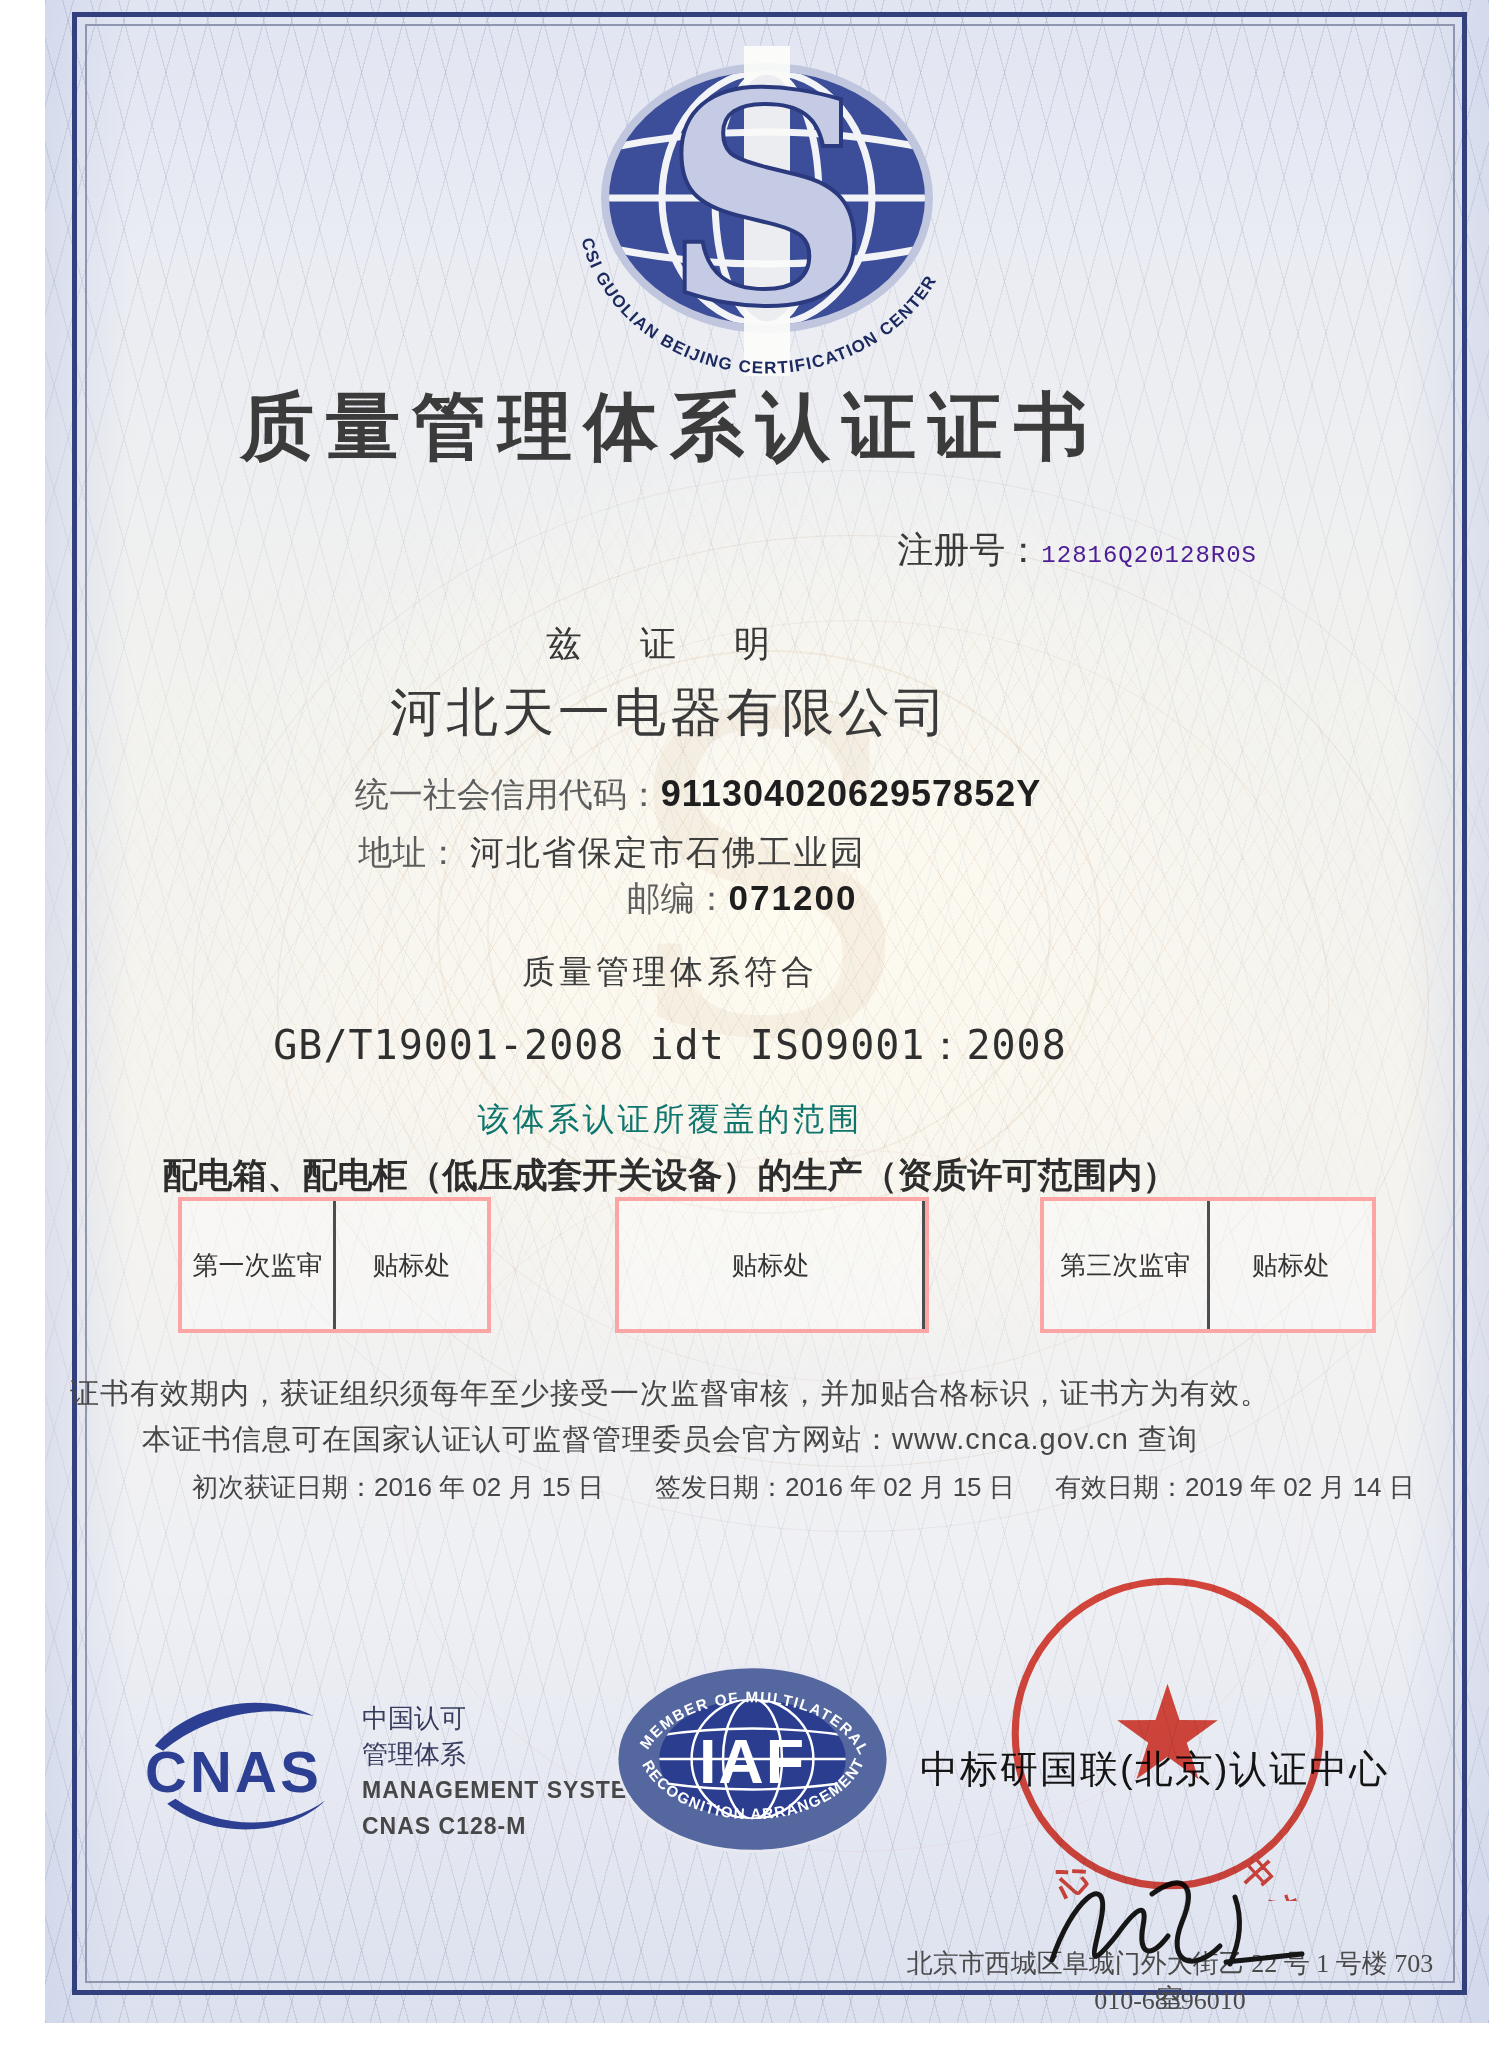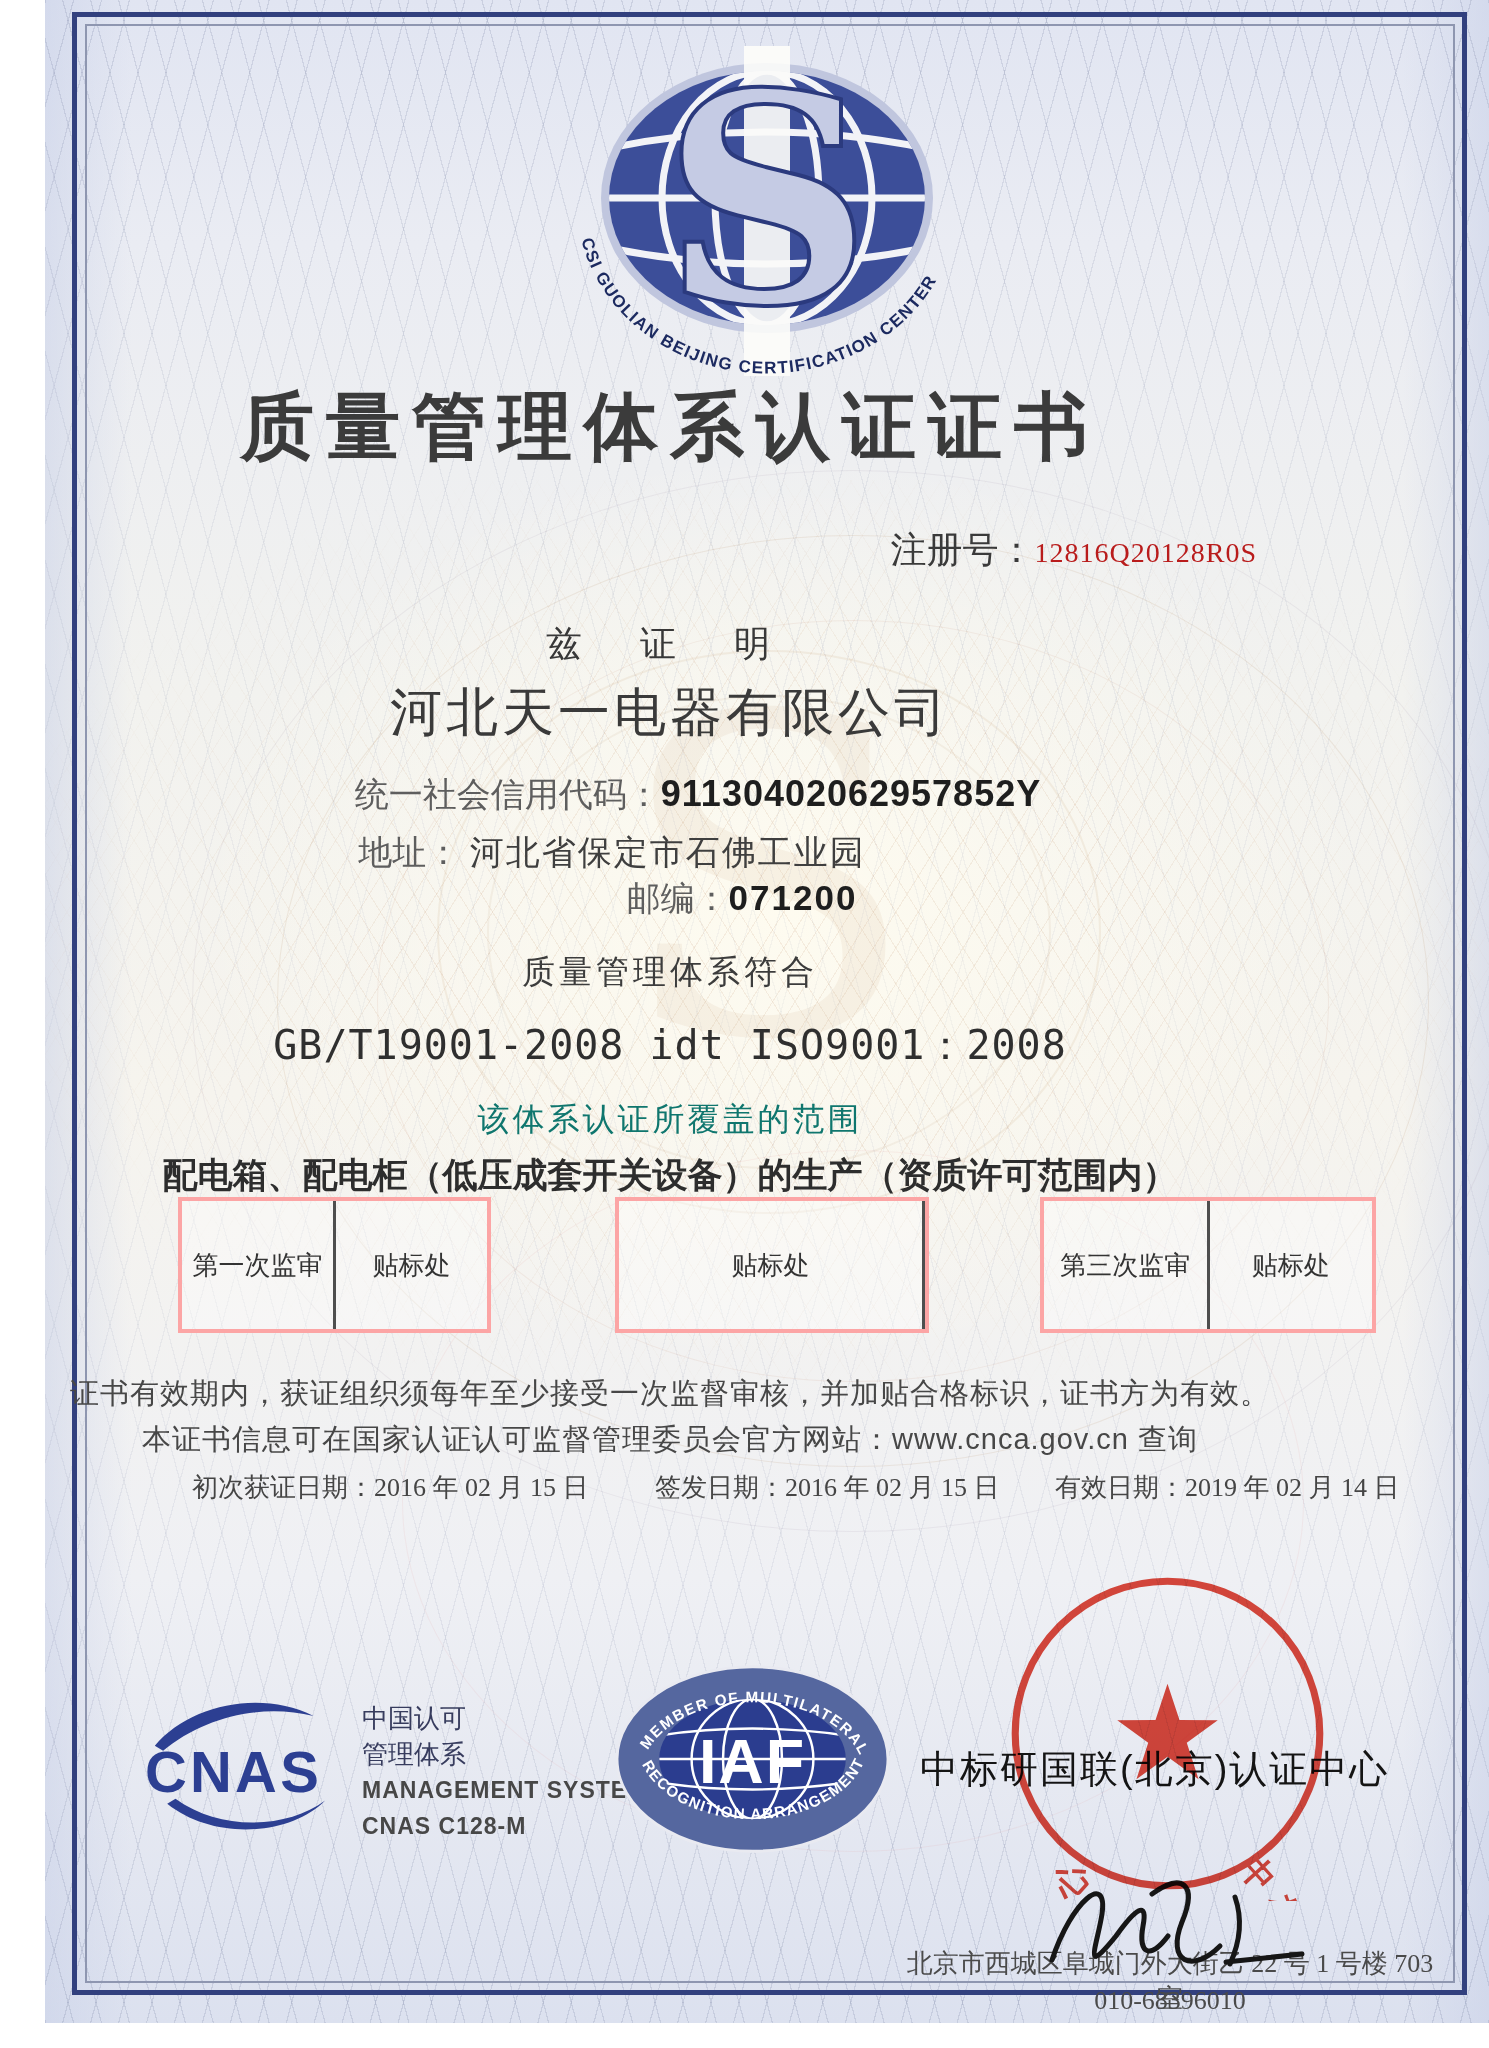--- a/index.html
+++ b/index.html
@@ -32,40 +32,40 @@
   }
   .ring{position:absolute;border-radius:50%;}
   .frame-outer{position:absolute;left:27px;top:12px;right:22px;bottom:28px;border:5px solid #32407e;}
   .frame-inner{position:absolute;left:40px;top:24px;right:34px;bottom:40px;border:2px solid #8e96b0;}
   .center-line{position:absolute;left:45px;width:1250px;text-align:center;}
   .mono{font-family:"DejaVu Sans Mono",monospace;}
 
   .csi-logo{position:absolute;left:577px;top:40px;}
   .cert-title{top:378px;font-size:74px;font-weight:bold;letter-spacing:12px;color:#3b3b3b;}
   .regno{position:absolute;left:45px;top:526px;width:1212px;text-align:right;font-size:36px;color:#3a3a3a;}
-  .regno .val{font-family:Liberation Serif, serif;font-size:28px;color:#b91c1c;letter-spacing:1px;}
+  .regno .val{font-family:Liberation Mono, monospace;font-size:24px;color:#4c1d95;letter-spacing:1px;}
   .certify{top:620px;font-size:36px;letter-spacing:24px;color:#383838;}
   .company{top:678px;font-size:52px;color:#3a3a3a;letter-spacing:4px;}
   .lbl{color:#5e5e5e;}
   .credit{top:772px;font-size:34px;transform:translateX(28px);}
   .credit .val{font-weight:bold;color:#1e1e1e;font-size:36px;letter-spacing:1px;}
   .addr{top:830px;font-size:34px;transform:translateX(-58px);}
   .addr .val{color:#3f3f3f;letter-spacing:2px;}
   .post{top:876px;font-size:34px;transform:translateX(72px);}
   .post .val{font-weight:bold;color:#1e1e1e;font-size:35px;letter-spacing:2px;}
   .conform{top:950px;font-size:33px;color:#3c3c3c;letter-spacing:4px;}
   .standard{top:1018px;font-size:40px;color:#2f2f2f;letter-spacing:1px;}
   .scopehead{top:1098px;font-size:32px;color:#0f766e;letter-spacing:3px;}
   .scope{top:1152px;font-size:35px;font-weight:bold;color:#2d2d2d;}
   .audit-box{position:absolute;top:1197px;height:128px;border:4px solid #fca5a5;display:flex;background:rgba(255,255,255,.35);}
   .audit-box .cell{flex:1;display:flex;align-items:center;justify-content:center;font-size:26px;color:#333;}
   .audit-box .cell:first-child{border-right:3px solid #4e4e4e;}
   .validity1{top:1374px;font-size:29px;color:#474747;letter-spacing:1px;}
   .validity2{top:1420px;font-size:29px;color:#474747;letter-spacing:1px;}
-  .date-item{position:absolute;top:1470px;font-size:26px;color:#454545;font-family:Liberation Serif, serif;}
+  .date-item{position:absolute;top:1470px;font-size:26px;color:#454545;font-family:Liberation Sans, sans-serif;}
   .cnas-logo{position:absolute;left:130px;top:1694px;}
   .cnas-text{position:absolute;left:362px;top:1700px;line-height:36px;color:#373c5e;font-size:26px;}
   .cnas-text .en{font-weight:bold;color:#474747;font-size:23px;letter-spacing:1px;}
   .iaf-logo{position:absolute;left:615px;top:1664px;}
   .issuer{position:absolute;left:920px;top:1744px;font-size:38px;color:#141414;letter-spacing:2px;z-index:3;}
   .stamp{position:absolute;left:1000px;top:1566px;z-index:4;mix-blend-mode:multiply;opacity:.9;}
   .signature{position:absolute;left:1030px;top:1842px;z-index:2;}
   .footer-addr1{top:1946px;left:900px!important;width:540px!important;font-size:26px;color:#4a4a4a;font-family:"Liberation Serif","DejaVu Serif",serif;}
   .footer-addr2{top:1986px;left:900px!important;width:540px!important;font-size:26px;color:#4a4a4a;font-family:"Liberation Serif","DejaVu Serif",serif;}
   .wm-ellipse{position:absolute;border-radius:50%;}

